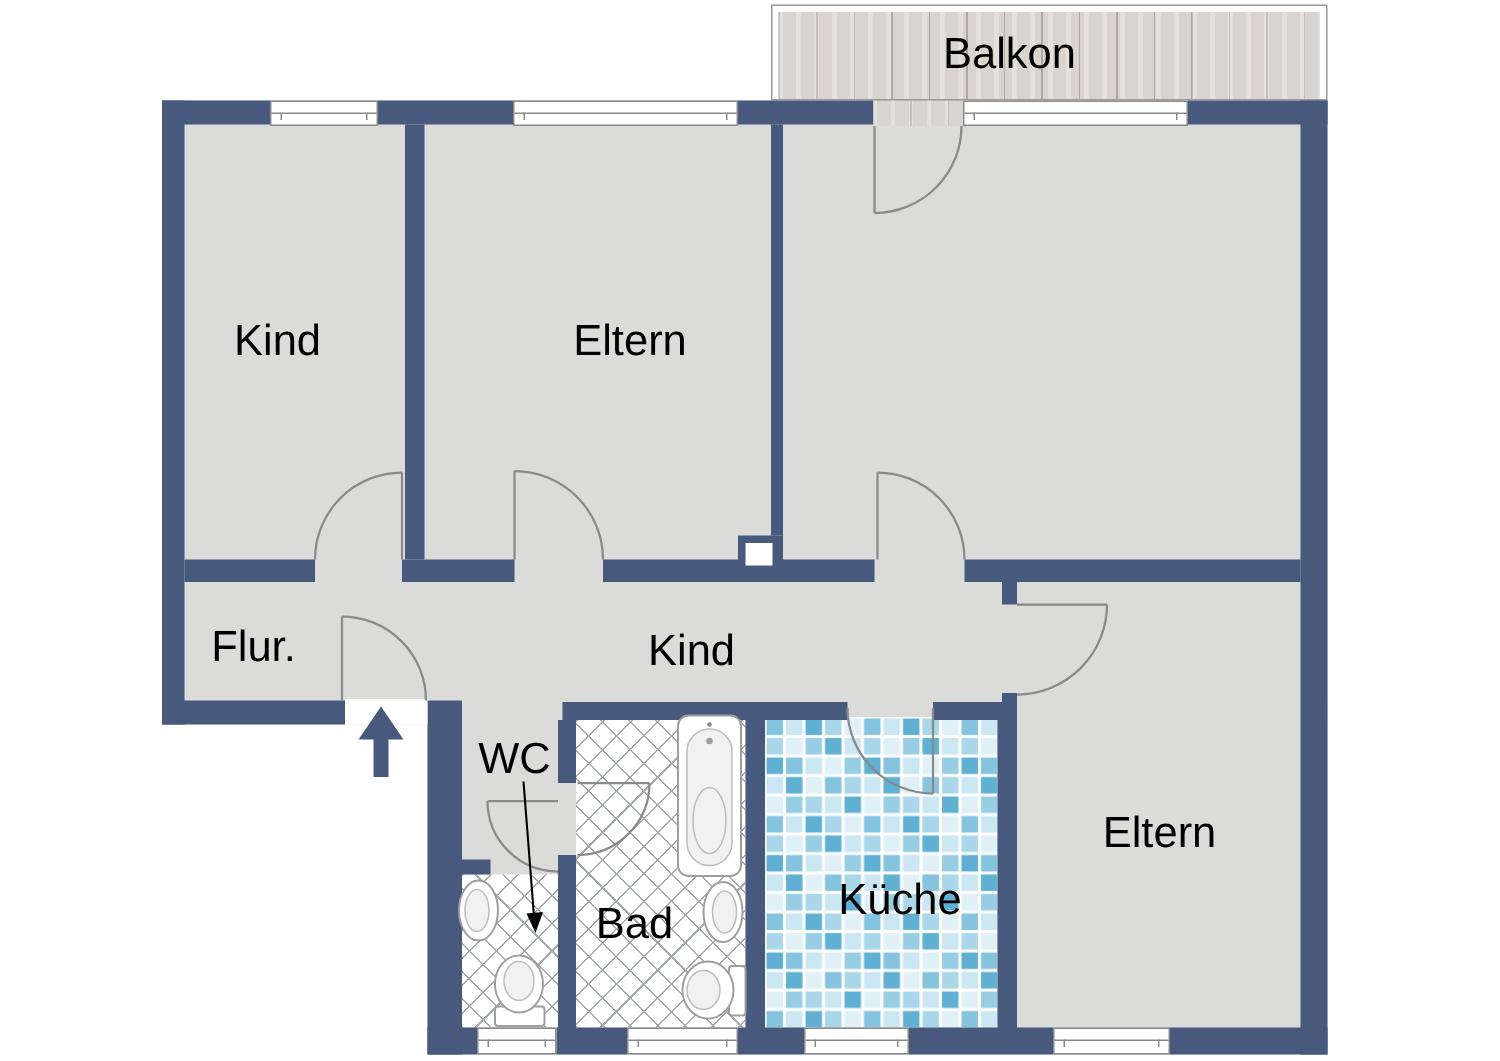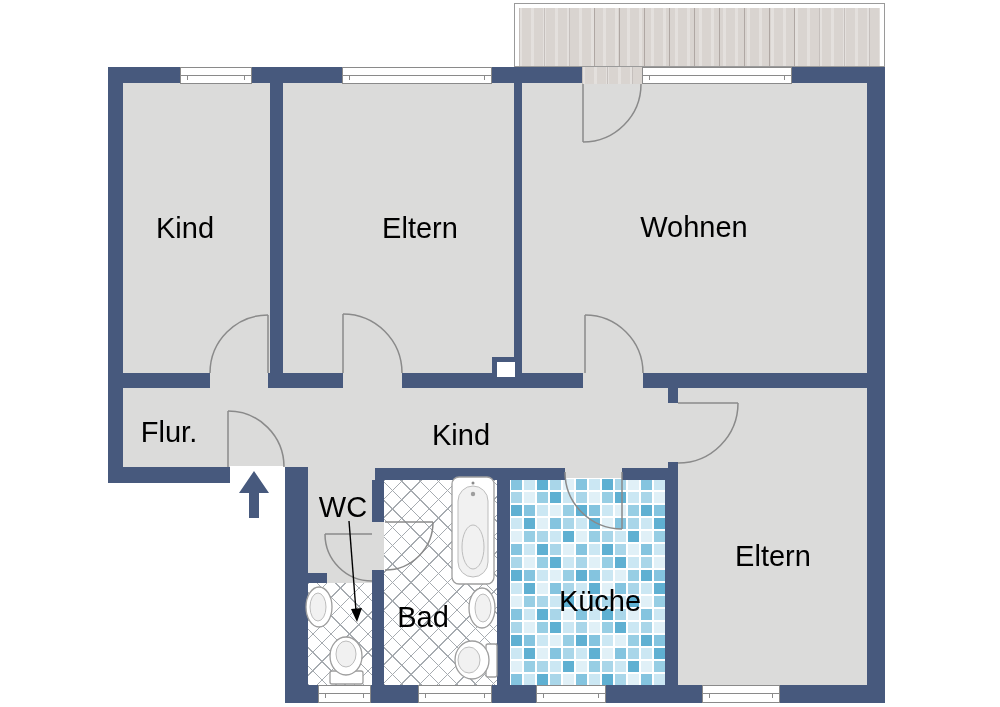--- a/index.html
+++ b/index.html
@@ -201,23 +201,23 @@
       <ellipse class="fixt2" cx="483" cy="608" rx="8" ry="14"></ellipse>
     </g>
 
     <g>
       <rect class="fixt" x="486" y="644" width="11" height="33" rx="2"></rect>
       <ellipse class="fixt" cx="472" cy="660" rx="17" ry="19"></ellipse>
       <ellipse class="fixt2" cx="469" cy="660" rx="11" ry="13"></ellipse>
     </g>
   </svg>
 
+  <div class="label" style="left:673px;top:37px">Balkon</div>
   <div class="label" style="left:185px;top:228px">Kind</div>
   <div class="label" style="left:420px;top:228px">Eltern</div>
-  <div class="label" style="left:694px;top:227px">Wohnen</div>
   <div class="label" style="left:169px;top:432px">Flur.</div>
   <div class="label" style="left:461px;top:435px">Kind</div>
   <div class="label" style="left:343px;top:507px">WC</div>
   <div class="label" style="left:423px;top:617px">Bad</div>
   <div class="label" style="left:600px;top:601px">Küche</div>
   <div class="label" style="left:773px;top:556px">Eltern</div>
 
 </div>
 
 </body></html>

